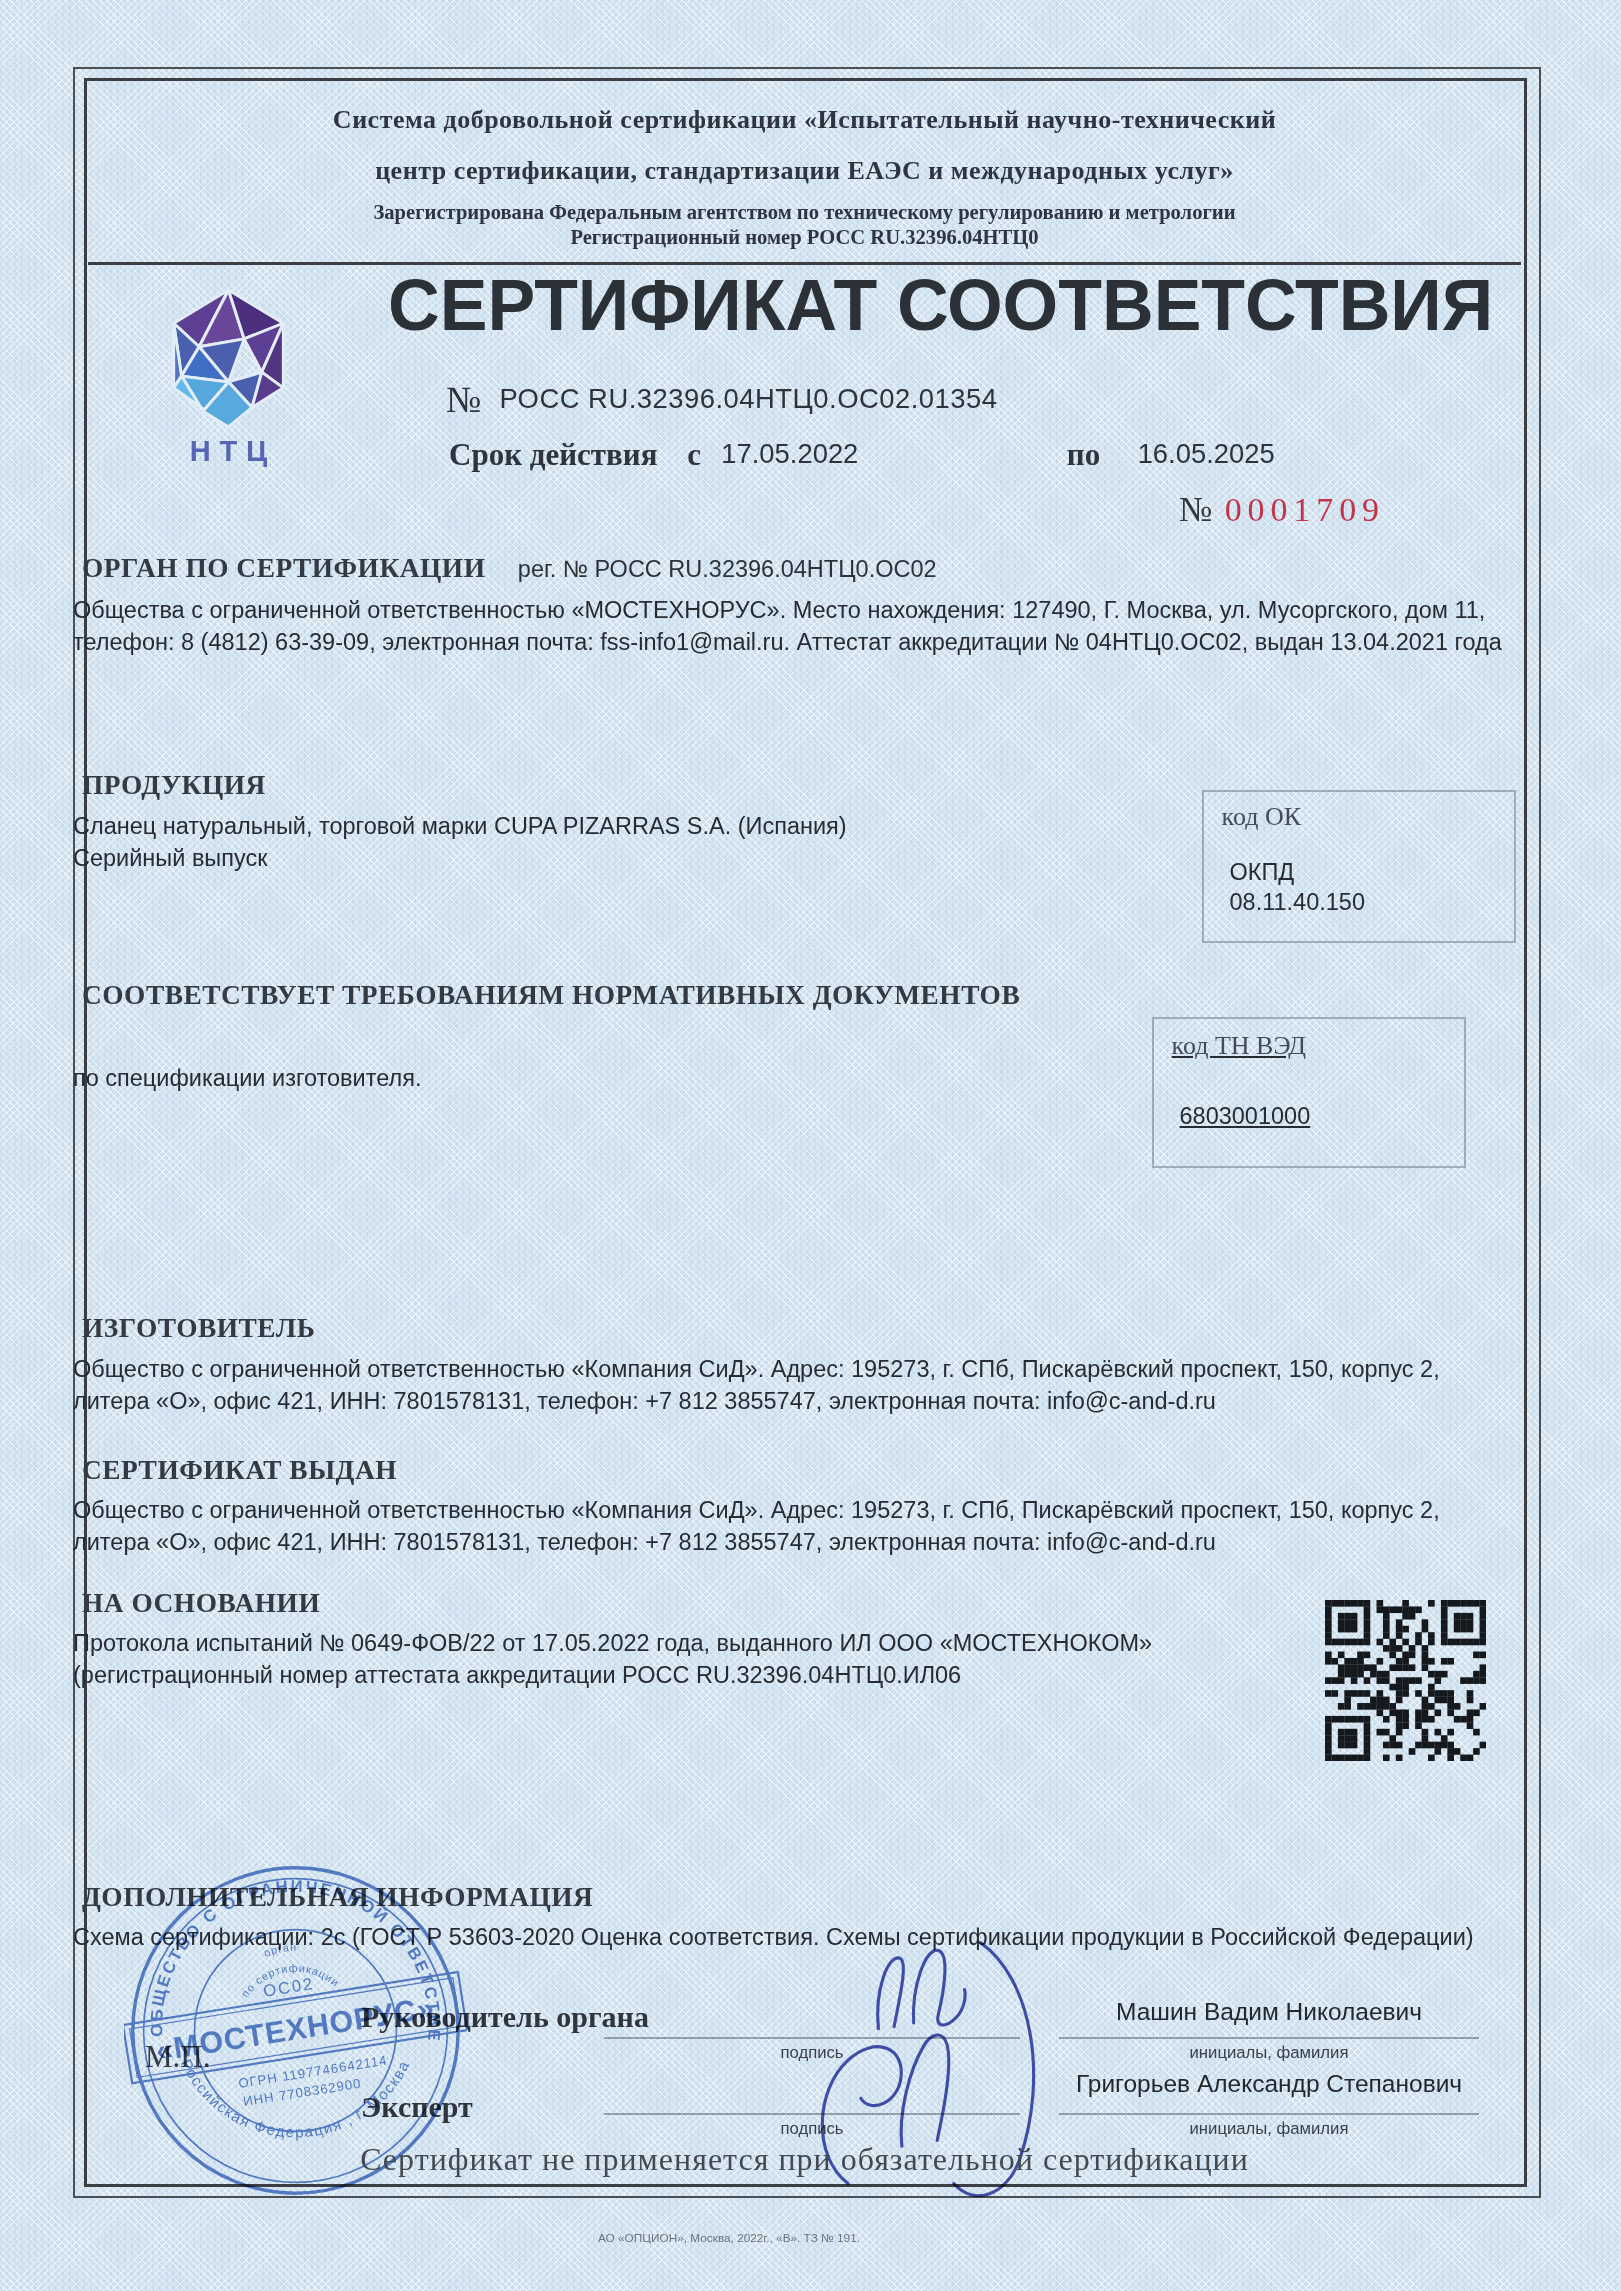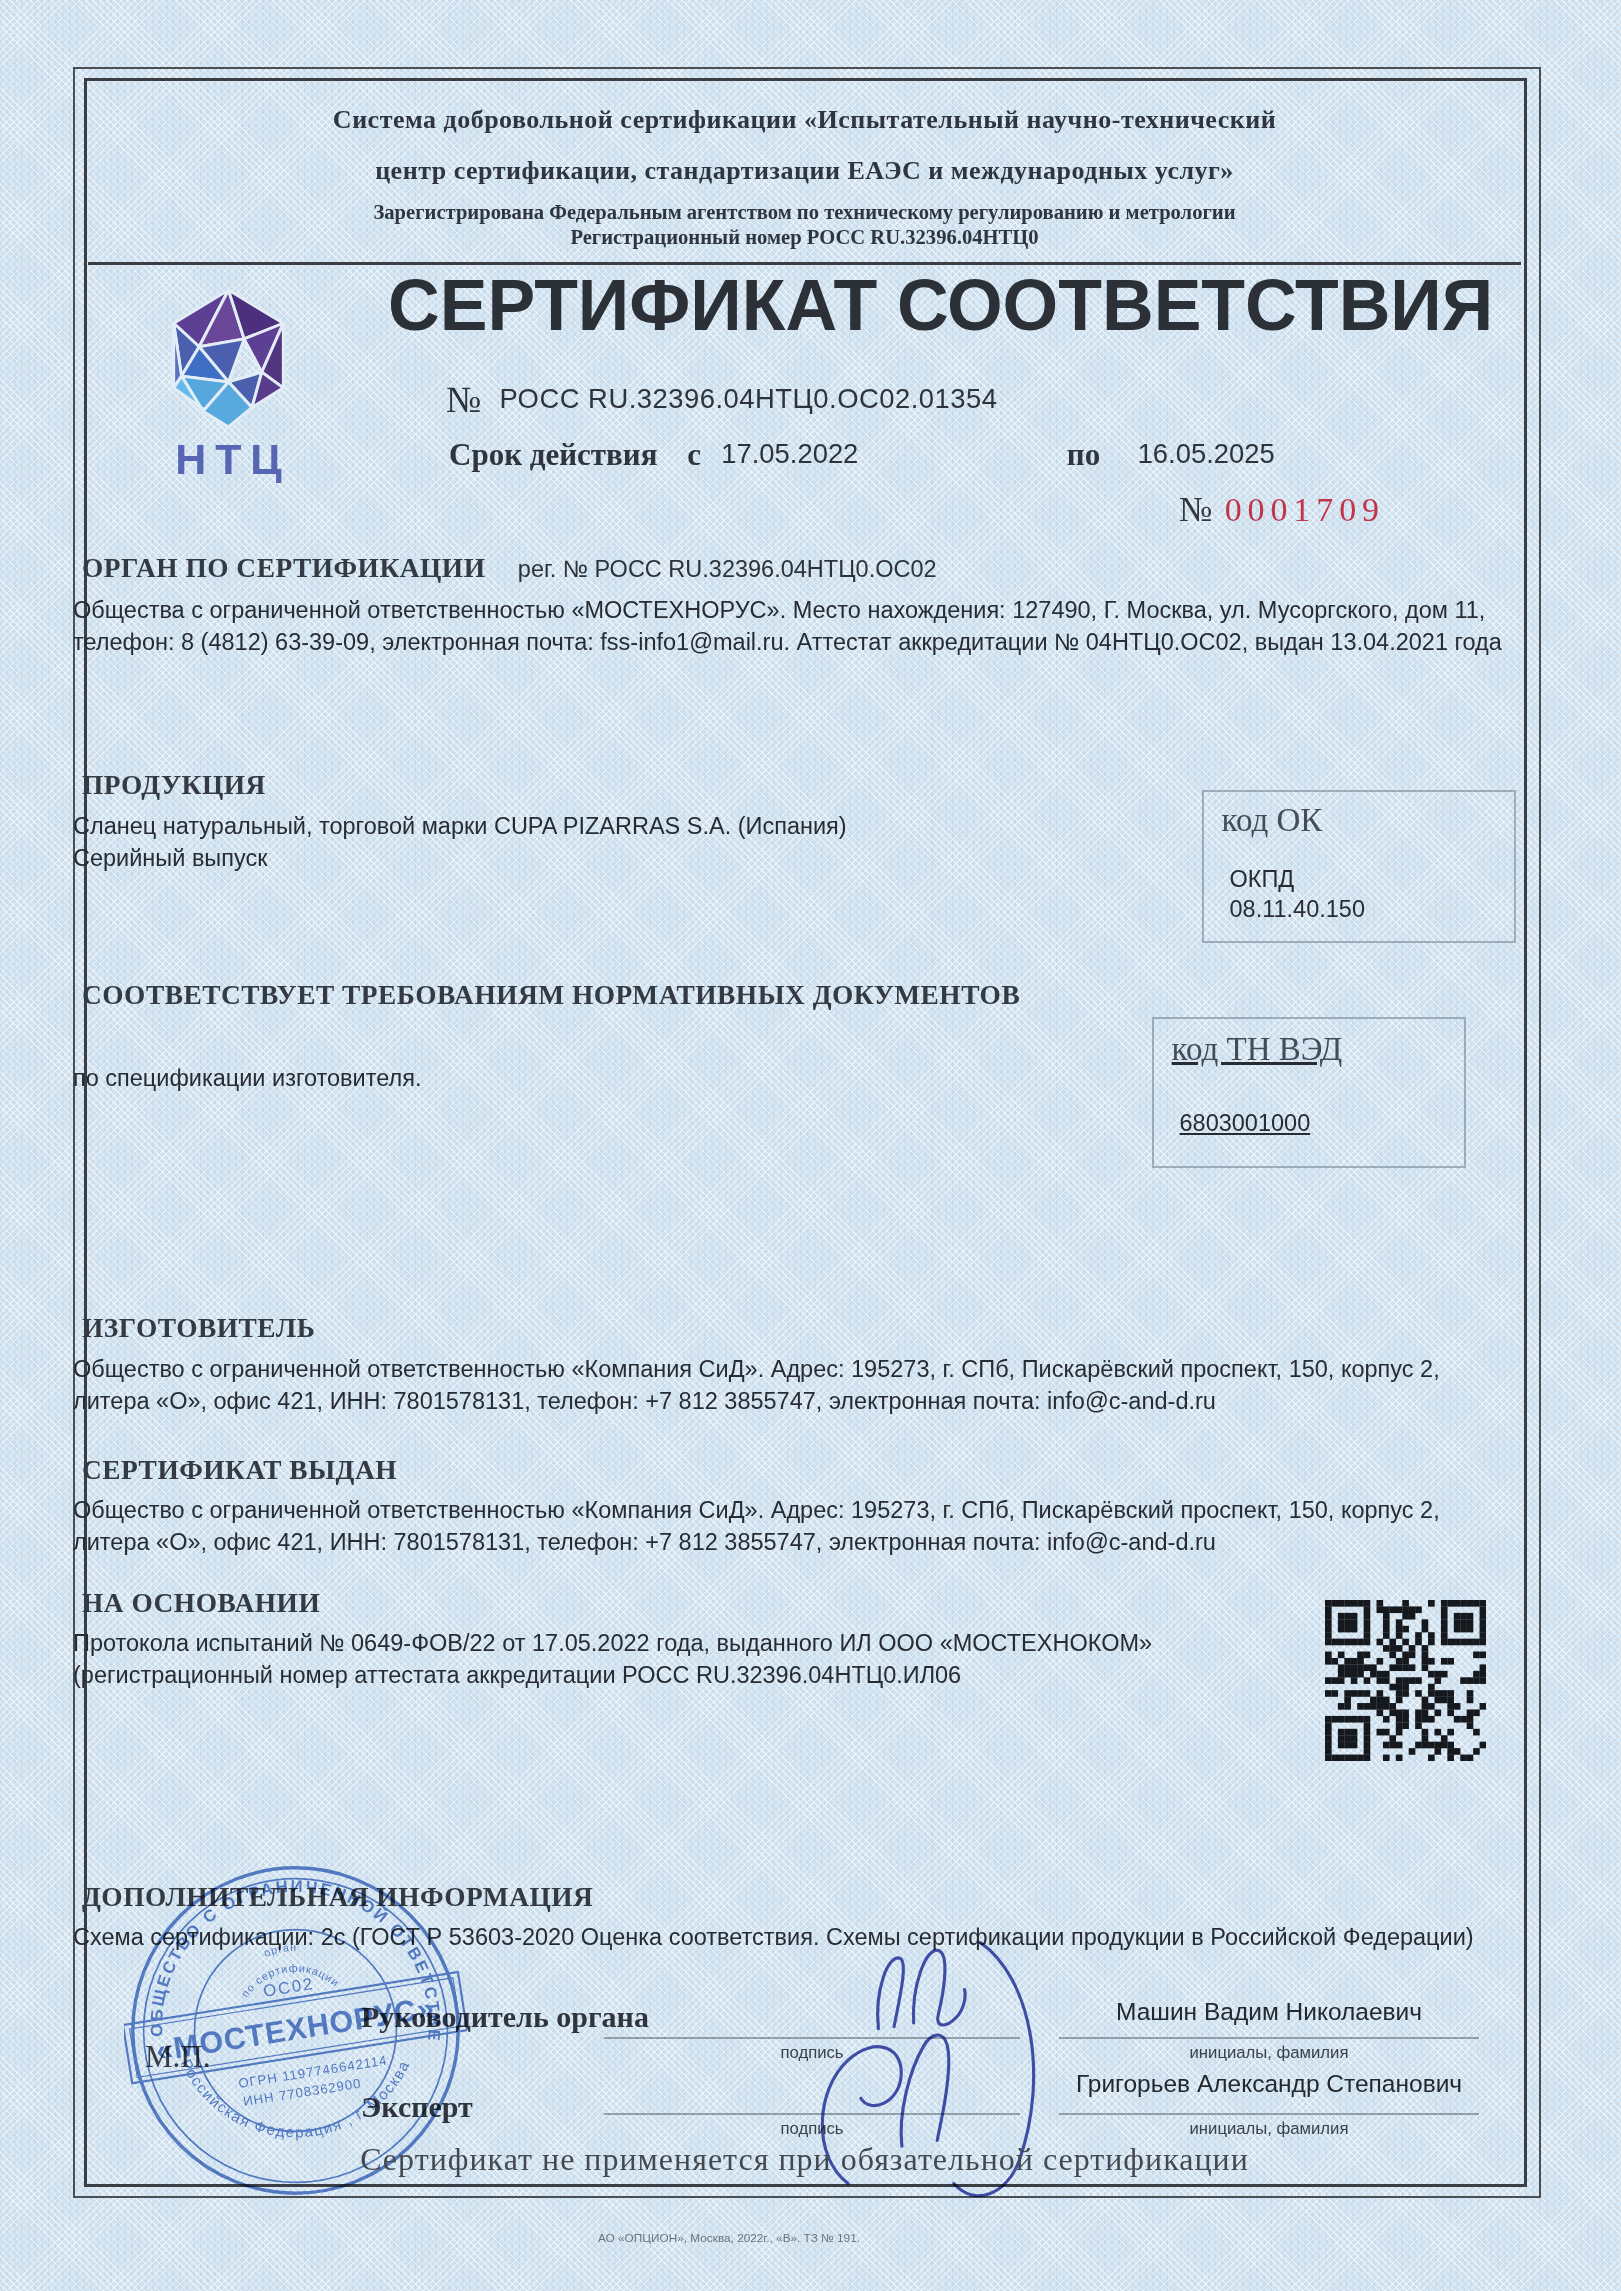--- a/index.html
+++ b/index.html
@@ -22,29 +22,29 @@
   .cert-no-label{font-family:"Liberation Serif",serif;font-size:37px;color:#2e333a;}
   .cert-no-value{font-size:27.4px;color:#2e333a;letter-spacing:0.5px;}
   .validity-label{font-family:"Liberation Serif",serif;font-weight:bold;font-size:31px;color:#2f353c;}
   .validity-date{font-size:27.4px;color:#2e333a;}
   .blank-no-sign{font-family:"Liberation Serif",serif;font-size:35px;color:#33383f;}
   .blank-no-value{font-family:"Liberation Serif",serif;font-size:34px;color:var(--red-number,#c2344a);letter-spacing:5.9px;}
   .sec-head{font-family:"Liberation Serif",serif;font-weight:bold;font-size:27.4px;color:#343a42;letter-spacing:0.5px;white-space:nowrap;}
   .sec-head .inline-reg{font-family:"Liberation Sans",sans-serif;font-weight:normal;font-size:23.5px;letter-spacing:0;color:#2d3238;}
   .body-text{font-size:23.5px;line-height:32px;color:#272c33;}
   .code-box{border:2px solid rgba(110,125,140,.55);color:#272c33;}
-  .code-box .box-label{font-family:"Liberation Serif",serif;font-size:33px;color:#434c58;}
+  .code-box .box-label{font-family:"Liberation Serif",serif;font-size:26px;color:#434c58;}
   .sig-role{font-family:"Liberation Serif",serif;font-weight:bold;font-size:30px;color:#2f353c;white-space:nowrap;}
   .sig-line{border-top:2px solid rgba(90,100,110,.55);}
   .sig-caption{font-size:16.7px;color:#3b424a;text-align:center;}
   .sig-name{font-size:24.5px;color:#23282e;text-align:center;white-space:nowrap;}
   .mp{font-family:"Liberation Serif",serif;font-size:31px;color:#363c44;}
   .footnote{left:88px;top:2141px;width:1433px;text-align:center;font-family:"Liberation Serif",serif;font-size:32px;color:#43494f;letter-spacing:1px;}
   .print-footer{left:0;top:2231px;width:1458px;text-align:center;font-size:11.8px;color:#6b727a;}
-  .logo-text{text-align:center;font-weight:bold;font-size:43px;letter-spacing:8.8px;color:#5766b4;margin-top:5.9px;padding-left:8.8px;}
+  .logo-text{text-align:center;font-weight:bold;font-size:29px;letter-spacing:8.8px;color:#5766b4;margin-top:5.9px;padding-left:8.8px;}
   .stamp-wrap{left:124px;top:1859px;opacity:.82;mix-blend-mode:multiply;}
   .sig-ink{left:755px;top:1921px;mix-blend-mode:multiply;}
 </style>
 </head>
 <body>
 
 <div class="page">
 
   <div class="abs frame-outer"></div>
   <div class="abs frame-inner"></div>

